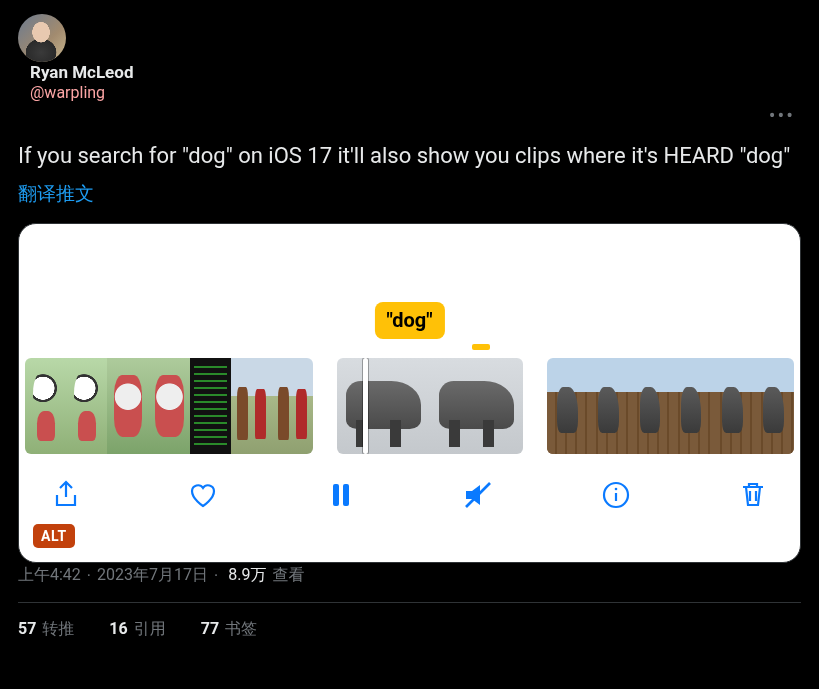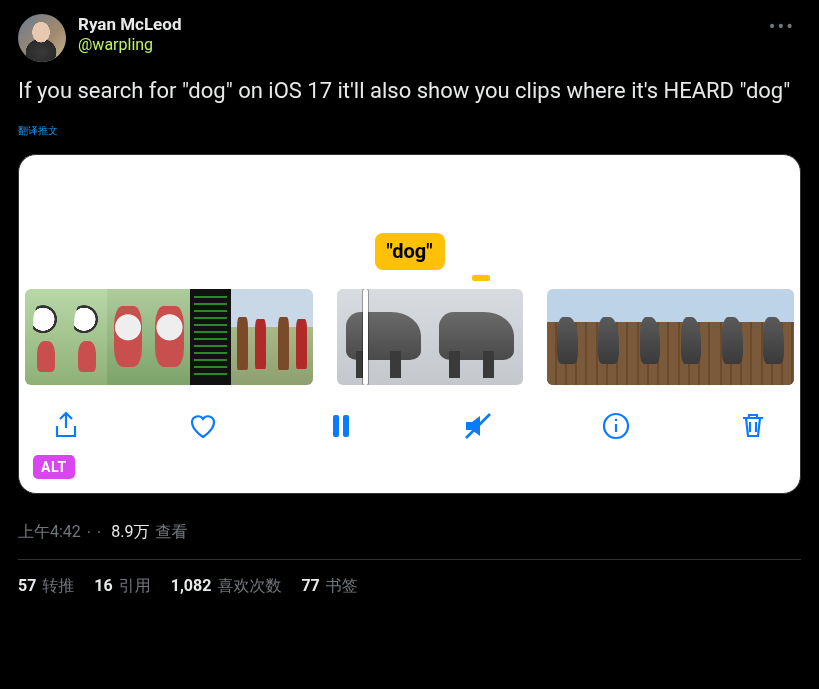--- a/index.html
+++ b/index.html
@@ -5,47 +5,47 @@
   * { box-sizing: border-box; margin: 0; padding: 0; }
   body {
     background: #000;
     color: #e7e9ea;
     font-family: -apple-system, BlinkMacSystemFont, "Segoe UI", Roboto, Helvetica, Arial, sans-serif;
     width: 819px;
     height: 689px;
     overflow: hidden;
   }
   .tweet { padding: 14px 18px 0 18px; }
-  .header { display: flex; align-items: flex-start; }
+  .header { display: flex; align-items: flex-start; flex-direction: column; }
   .avatar {
     width: 48px; height: 48px; border-radius: 50%;
     background: linear-gradient(135deg,#6b7a8f 0%,#a28b6f 60%,#c9b78f 100%);
     position: relative; overflow: hidden; flex-shrink: 0;
   }
   .avatar::after{
     content:""; position:absolute; inset:0;
     background:
       radial-gradient(ellipse 30% 35% at 48% 38%, #e8c9b0 0%, #e8c9b0 60%, transparent 62%),
       radial-gradient(ellipse 45% 40% at 48% 80%, #3a3a3a 0%, #2a2a2a 70%, transparent 72%);
   }
   .name-block { margin-left: 12px; line-height: 1.25; }
   .display-name { font-weight: 700; font-size: 17px; color: #e7e9ea; }
-  .handle { color: #bef264; font-size: 16px; }
+  .handle { color: #fca5a5; font-size: 16px; }
   .more {
     margin-left: auto; color: #71767b; font-size: 20px;
     letter-spacing: 2px; padding: 2px 6px; cursor: pointer;
     line-height: 1;
   }
   .body-text {
     margin-top: 14px; font-size: 22px; line-height: 1.35;
     color: #e7e9ea; font-weight: 400;
   }
   .translate {
-    display: inline-block; margin-top: 18px; color: #1d9bf0;
-    font-size: 10px; cursor: pointer;
+    display: inline-block; margin-top: 10px; color: #1d9bf0;
+    font-size: 19px; cursor: pointer;
   }
 
   .media-card {
     margin-top: 16px;
     background: #fff;
     border-radius: 18px;
     overflow: hidden;
     position: relative;
     height: 340px;
     border: 1px solid #2f3336;
@@ -132,35 +132,35 @@
     display:flex; align-items:center; justify-content:center;
     cursor:pointer;
   }
   .tb-btn svg { width:32px; height:32px; stroke:#0a7aff; fill:none; stroke-width:2.2; }
   .tb-btn.pause svg rect { fill:#0a7aff; stroke:none; }
   .tb-btn.mute svg path { fill:#0a7aff; stroke:none; }
   .tb-btn.mute svg line { stroke:#0a7aff; stroke-width:2.6; }
 
   .alt-badge {
     position:absolute; left:14px; bottom:14px;
-    background:#d946ef; color:#fff; font-weight:700; font-size:14px;
+    background:#c2410c; color:#fff; font-weight:700; font-size:14px;
     padding:4px 8px; border-radius:5px; letter-spacing:.5px;
     cursor:pointer;
   }
 
   .meta-row {
-    margin-top: 28px; color:#71767b; font-size:16px;
+    margin-top: 2px; color:#71767b; font-size:16px;
     display:flex; align-items:center; gap:6px;
   }
   .meta-row .views-count { color:#e7e9ea; font-weight:400; margin-left:4px; }
   .divider {
     margin-top:16px; border:none; border-top:1px solid #2f3336;
   }
   .stats-row {
-    display:flex; gap:20px; margin-top:16px; font-size:16px; color:#71767b;
+    display:flex; gap:35px; margin-top:16px; font-size:16px; color:#71767b;
   }
   .stat { display:flex; gap:6px; align-items:baseline; cursor:pointer; }
   .stat .num { color:#e7e9ea; font-weight:700; }
 </style>
 </head>
 <body>
 
 <div class="tweet">
 
   <div class="header">
@@ -245,39 +245,36 @@
           </svg>
       </div>
     </div>
 
     <div class="alt-badge">ALT</div>
   </div>
 
   <div class="meta-row">
     <span>上午4:42</span>
     <span> · </span>
+    <span>2023年7月17日</span>
     <span> · </span>
     <span class="views-count">8.9万</span>
     <span>查看</span>
   </div>
 
   <hr class="divider">
 
   <div class="stats-row">
     <div class="stat">
       <span class="num">57</span>
       <span>转推</span>
     </div>
     <div class="stat">
       <span class="num">16</span>
       <span>引用</span>
     </div>
     <div class="stat">
-      <span class="num">1,082</span>
-      <span>喜欢次数</span>
-    </div>
-    <div class="stat">
       <span class="num">77</span>
       <span>书签</span>
     </div>
   </div>
 
 </div>
 
 </body></html>

